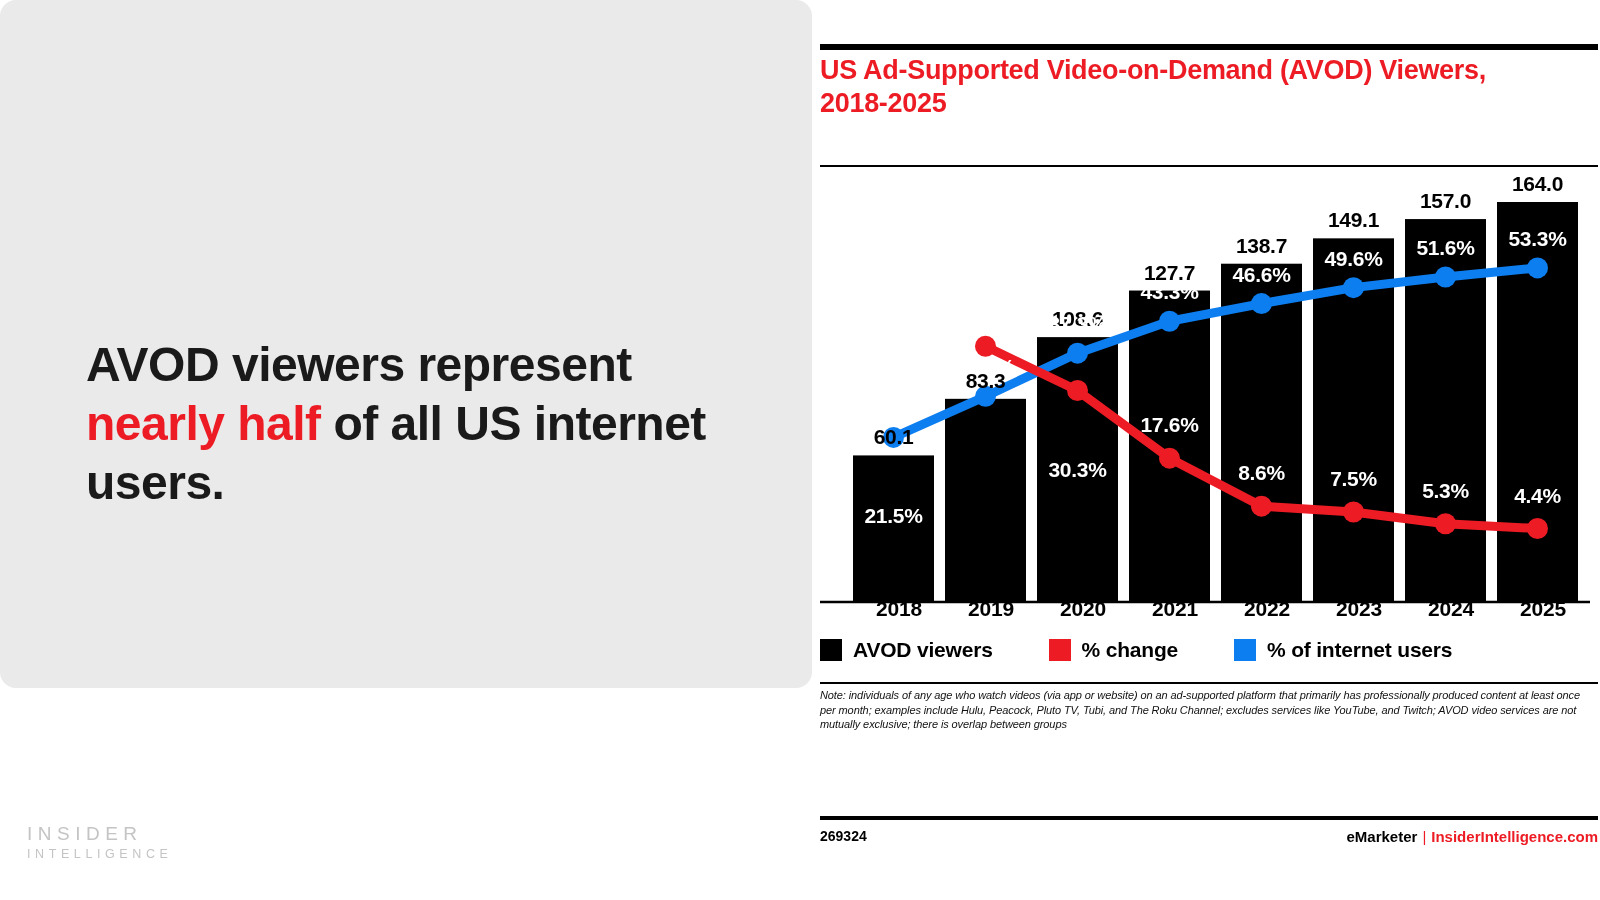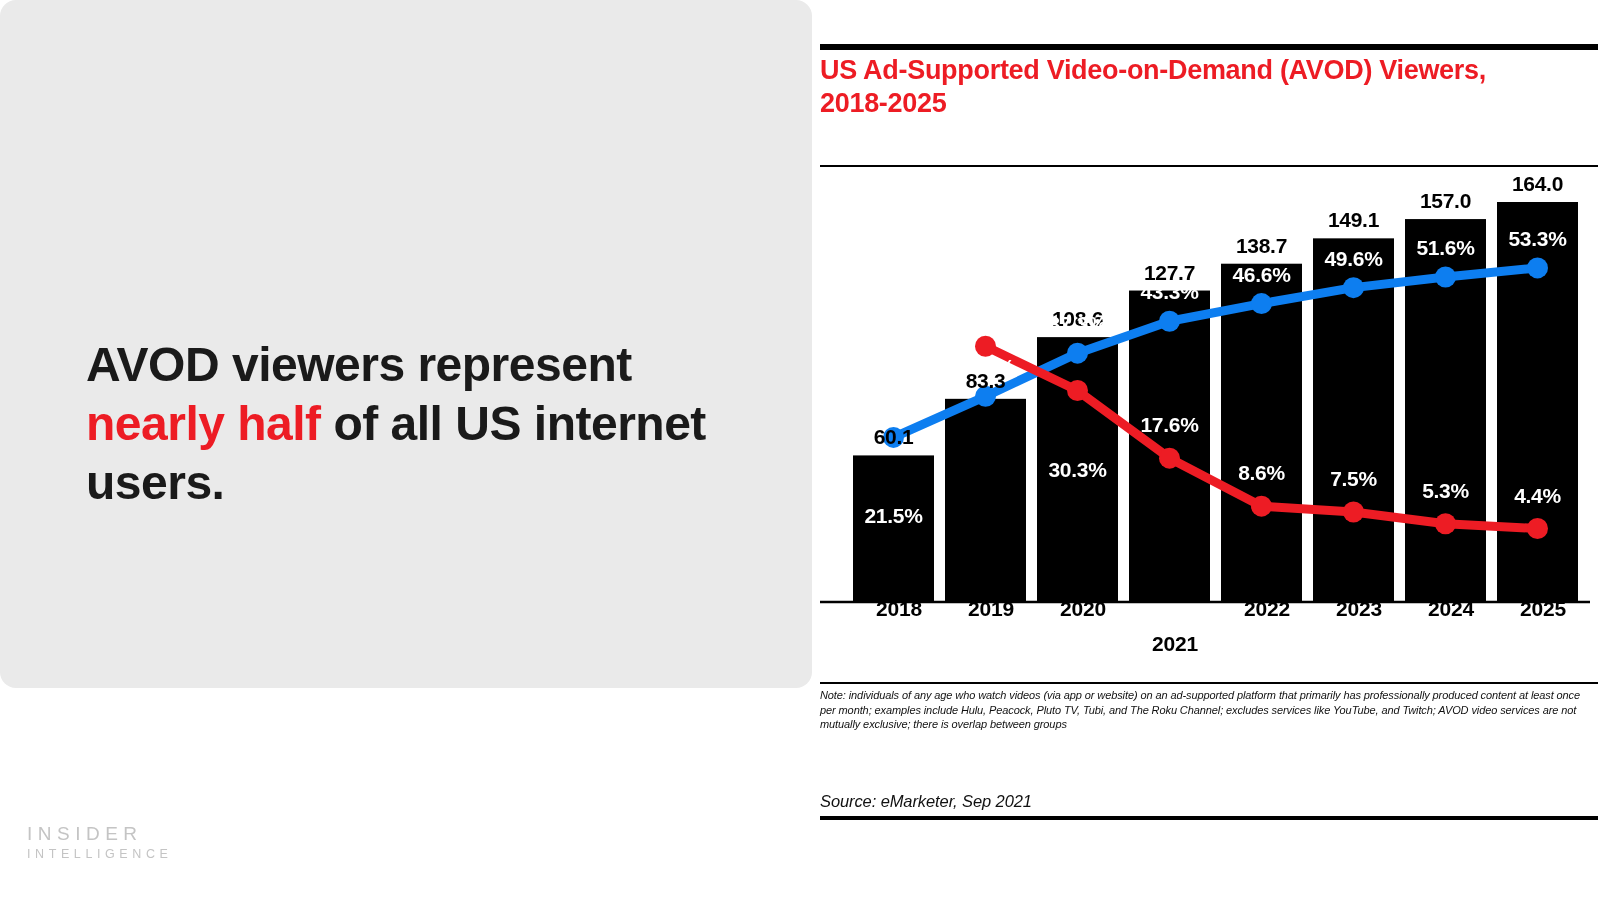--- a/index.html
+++ b/index.html
@@ -175,30 +175,47 @@
             <text x="725.5" y="340.548" text-anchor="middle" class="pt-label">4.4%</text>
           </g>
         <line id="baseline" x1="8" y1="440" x2="778" y2="440" stroke="#000" stroke-width="2.5"></line>
       </svg>
     </div>
 
     <div class="xaxis-labels" id="xaxis-labels">
         <div class="xtick" style="left: 41px;">2018</div>
         <div class="xtick" style="left: 133px;">2019</div>
         <div class="xtick" style="left: 225px;">2020</div>
-        <div class="xtick" style="left: 317px; margin-top: 35px;">2021</div>
+        <div class="xtick" style="left: 317px;">2021</div>
         <div class="xtick" style="left: 409px;">2022</div>
         <div class="xtick" style="left: 501px;">2023</div>
         <div class="xtick" style="left: 593px;">2024</div>
         <div class="xtick" style="left: 685px;">2025</div>
       </div>
 
+    <div class="legend" id="legend">
+        <div class="legend-item">
+          <span class="swatch" style="background: rgb(0, 0, 0);"></span>
+          <span class="legend-label">AVOD viewers</span>
+        </div>
+        <div class="legend-item">
+          <span class="swatch" style="background: rgb(237, 28, 36);"></span>
+          <span class="legend-label">% change</span>
+        </div>
+        <div class="legend-item">
+          <span class="swatch" style="background: rgb(13, 126, 240);"></span>
+          <span class="legend-label">% of internet users</span>
+        </div>
+      </div>
 
     <div class="rule rule-note"></div>
 
     <div class="note">Note: individuals of any age who watch videos (via app or website) on an ad-supported platform that primarily has professionally produced content at least once per month; examples include Hulu, Peacock, Pluto TV, Tubi, and The Roku Channel; excludes services like YouTube, and Twitch; AVOD video services are not mutually exclusive; there is overlap between groups</div>
-    <div class="source">Source: eMarketer, Sep 2021</div>
 
     <div class="rule rule-bottom"></div>
 
+    <div class="footer">
+      <div class="footer-id">269324</div>
+      <div class="footer-brand"><span>eMarketer</span><span class="sep">|</span><span class="site">InsiderIntelligence.com</span></div>
+    </div>
 
   </div>
 </div>
 
 </body></html>

